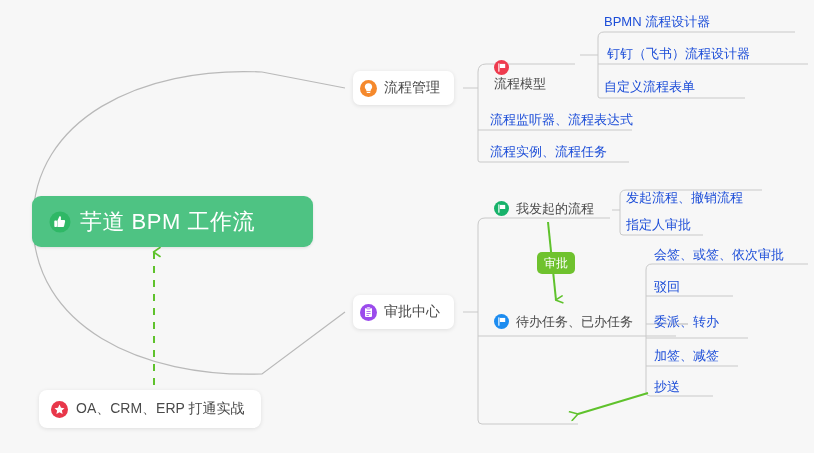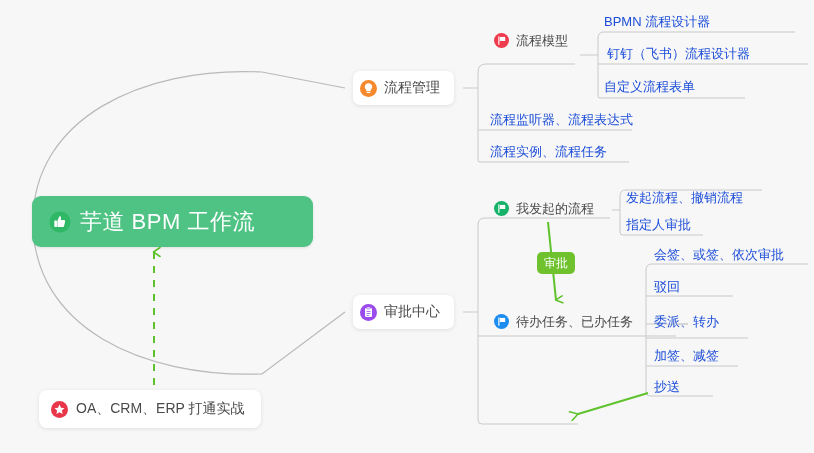--- a/index.html
+++ b/index.html
@@ -228,21 +228,21 @@
         <rect x="5.0" y="3.9" width="7.0" height="9.2" rx="1.1" fill="#ffffff"></rect>
         <rect x="6.6" y="2.9" width="3.8" height="2.0" rx="0.9" fill="#ffffff" stroke="#9b4bec" stroke-width="0.7"></rect>
         <rect x="6.3" y="7.0" width="4.4" height="0.85" rx="0.4" fill="#9b4bec"></rect>
         <rect x="6.3" y="9.0" width="4.4" height="0.85" rx="0.4" fill="#9b4bec"></rect>
         <rect x="6.3" y="11.0" width="2.8" height="0.85" rx="0.4" fill="#9b4bec"></rect>
       </svg>
     </span>
     <span class="branch-label">审批中心</span>
   </div>
 
-  <div class="leaf top-level" style="left:494px; top:32px; display:flex; align-items:center;">
+  <div class="leaf top-level" style="left:494px; top:60px; display:flex; flex-direction:column;">
     <span class="icon" style="margin-right:7px;">
       <svg width="15" height="15" viewBox="0 0 15 15">
         <circle cx="7.5" cy="7.5" r="7.5" fill="#ee3b4e"></circle>
         <rect x="4.3" y="3.3" width="1.15" height="8.4" rx="0.55" fill="#ffffff"></rect>
         <path d="M5.9 3.9 L11.2 3.9 L11.2 8.0 L5.9 8.0 Z" fill="#ffffff"></path>
       </svg>
     </span>
     <span>流程模型</span>
   </div>
 

